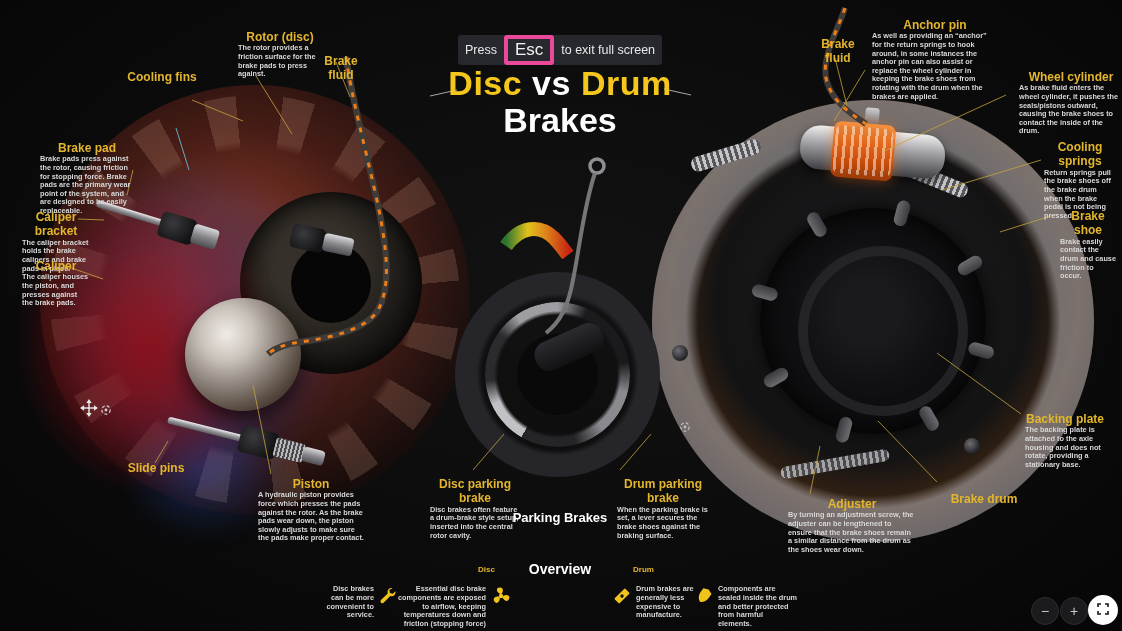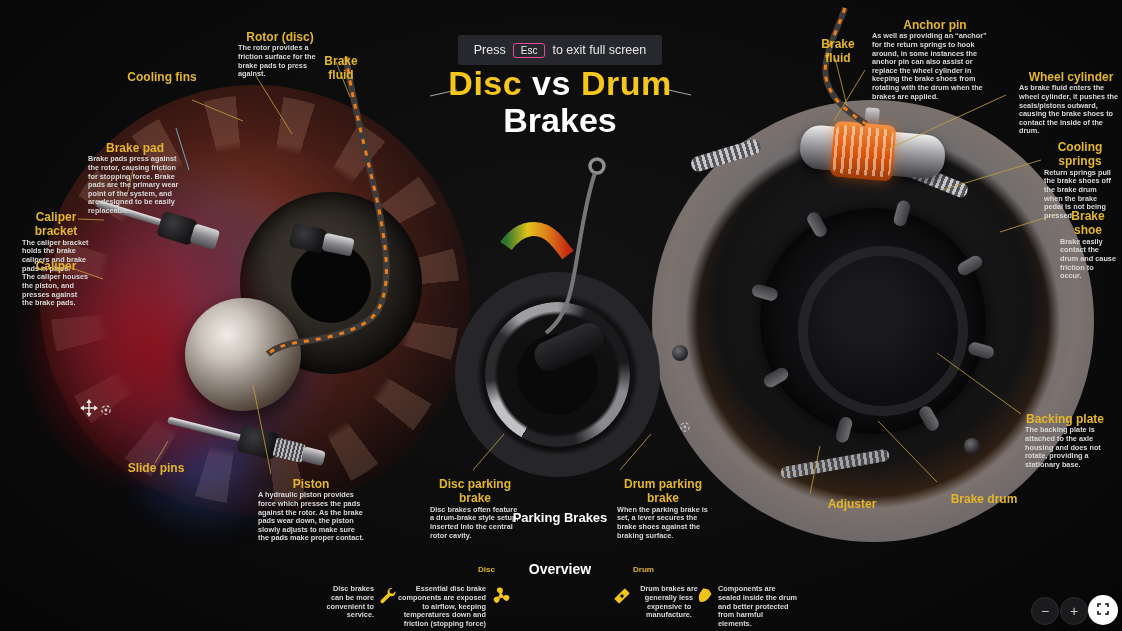--- a/index.html
+++ b/index.html
@@ -4,21 +4,21 @@
 <style>
   html,body{margin:0;padding:0;width:1122px;height:631px;background:#0a0a0b;overflow:hidden;
     font-family:"Liberation Sans",sans-serif;}
   #stage{position:relative;width:1122px;height:631px;background:
     radial-gradient(ellipse at 50% 45%, #121213 0%, #0a0a0b 70%, #060607 100%);}
 
   
   .esc-banner{position:absolute;left:458px;top:35px;width:204px;height:30px;z-index:40;
     background:#26282d;border-radius:3px;display:flex;align-items:center;justify-content:center;
     gap:7px;color:#e8e8e8;font-size:12.5px;}
-  .esc-key{border:1px solid #ec4899;border-radius:3px;padding:1px 7px;font-size:10px;color:#f0f0f0;}
+  .esc-key{border:4px solid #ec4899;border-radius:3px;padding:1px 7px;font-size:17px;color:#f0f0f0;}
 
   
   .title{position:absolute;left:370px;top:66px;width:380px;text-align:center;z-index:40;line-height:1;}
   .title .l1{font-size:34px;font-weight:bold;letter-spacing:.5px;color:#fff;}
   .title .yel{color:#f5c71d;}
   .title .l2{font-size:34px;font-weight:bold;color:#fff;margin-top:3px;}
 
   
   .lbl{position:absolute;z-index:30;}
   .lbl h4{margin:0;font-size:12px;font-weight:bold;color:#e3b62d;line-height:1.2;text-align:center;}
@@ -266,21 +266,21 @@
   <div class="lbl" style="left:238px;top:30px;width:84px;">
     <h4>Rotor (disc)</h4>
     <p>The rotor provides a friction surface for the brake pads to press against.</p>
   </div>
   <div class="lbl" style="left:311px;top:54px;width:60px;">
     <h4>Brake fluid</h4>
   </div>
   <div class="lbl" style="left:108px;top:70px;width:108px;">
     <h4>Cooling fins</h4>
   </div>
-  <div class="lbl" style="left:40px;top:141px;width:94px;margin-left:48px;">
+  <div class="lbl" style="left:40px;top:141px;width:94px;">
     <h4>Brake pad</h4>
     <p>Brake pads press against the rotor, causing friction for stopping force. Brake pads are the primary wear point of the system, and are designed to be easily replaceable.</p>
   </div>
   <div class="lbl" style="left:22px;top:210px;width:68px;">
     <h4>Caliper bracket</h4>
     <p>The caliper bracket holds the brake calipers and brake pads in place.</p>
   </div>
   <div class="lbl" style="left:22px;top:259px;width:68px;">
     <h4>Caliper</h4>
     <p>The caliper houses the piston, and presses against the brake pads.</p>
@@ -314,20 +314,21 @@
   </div>
   <div class="lbl" style="left:1025px;top:412px;width:80px;">
     <h4>Backing plate</h4>
     <p>The backing plate is attached to the axle housing and does not rotate, providing a stationary base.</p>
   </div>
   <div class="lbl" style="left:938px;top:481px;width:92px;margin-top:11px;">
     <h4>Brake drum</h4>
   </div>
   <div class="lbl" style="left:788px;top:497px;width:128px;">
     <h4>Adjuster</h4>
+    <p>By turning an adjustment screw, the adjuster can be lengthened to ensure that the brake shoes remain a similar distance from the drum as the shoes wear down.</p>
   </div>
 
   <div class="lbl" style="left:430px;top:477px;width:90px;">
     <h4>Disc parking brake</h4>
     <p>Disc brakes often feature a drum-brake style setup, inserted into the central rotor cavity.</p>
   </div>
   <div class="lbl" style="left:617px;top:477px;width:92px;">
     <h4>Drum parking brake</h4>
     <p>When the parking brake is set, a lever secures the brake shoes against the braking surface.</p>
   </div>
@@ -355,21 +356,21 @@
       </svg>
   </div>
   <div class="ov-icon" style="left:612px;top:586px;">
     <svg width="20" height="20" viewBox="0 0 20 20">
         <g transform="rotate(-45 10 10)" fill="#f0c41b">
           <rect x="2.5" y="6.5" width="15" height="7" rx="1"></rect>
           <circle cx="10" cy="10" r="1.7" fill="#131313"></circle>
         </g>
       </svg>
   </div>
-  <div class="ov-text" style="left:636px;top:585px;width:66px;text-align:center;">Drum brakes are generally less expensive to manufacture.</div>
+  <div class="ov-text" style="left:636px;top:585px;width:66px;">Drum brakes are generally less expensive to manufacture.</div>
   <div class="ov-icon" style="left:694px;top:586px;">
     <svg width="20" height="20" viewBox="0 0 20 20">
         <path transform="rotate(35 10 10)" d="M10 2 15 4v5c0 4-2.5 7-5 8-2.5-1-5-4-5-8V4Z" fill="#f0c41b"></path>
       </svg>
   </div>
   <div class="ov-text" style="left:718px;top:585px;width:80px;">Components are sealed inside the drum and better protected from harmful elements.</div>
 
   <div class="ctrl ctrl-dark" style="left:1031px;top:597px;">
     <span>−</span>
   </div>

